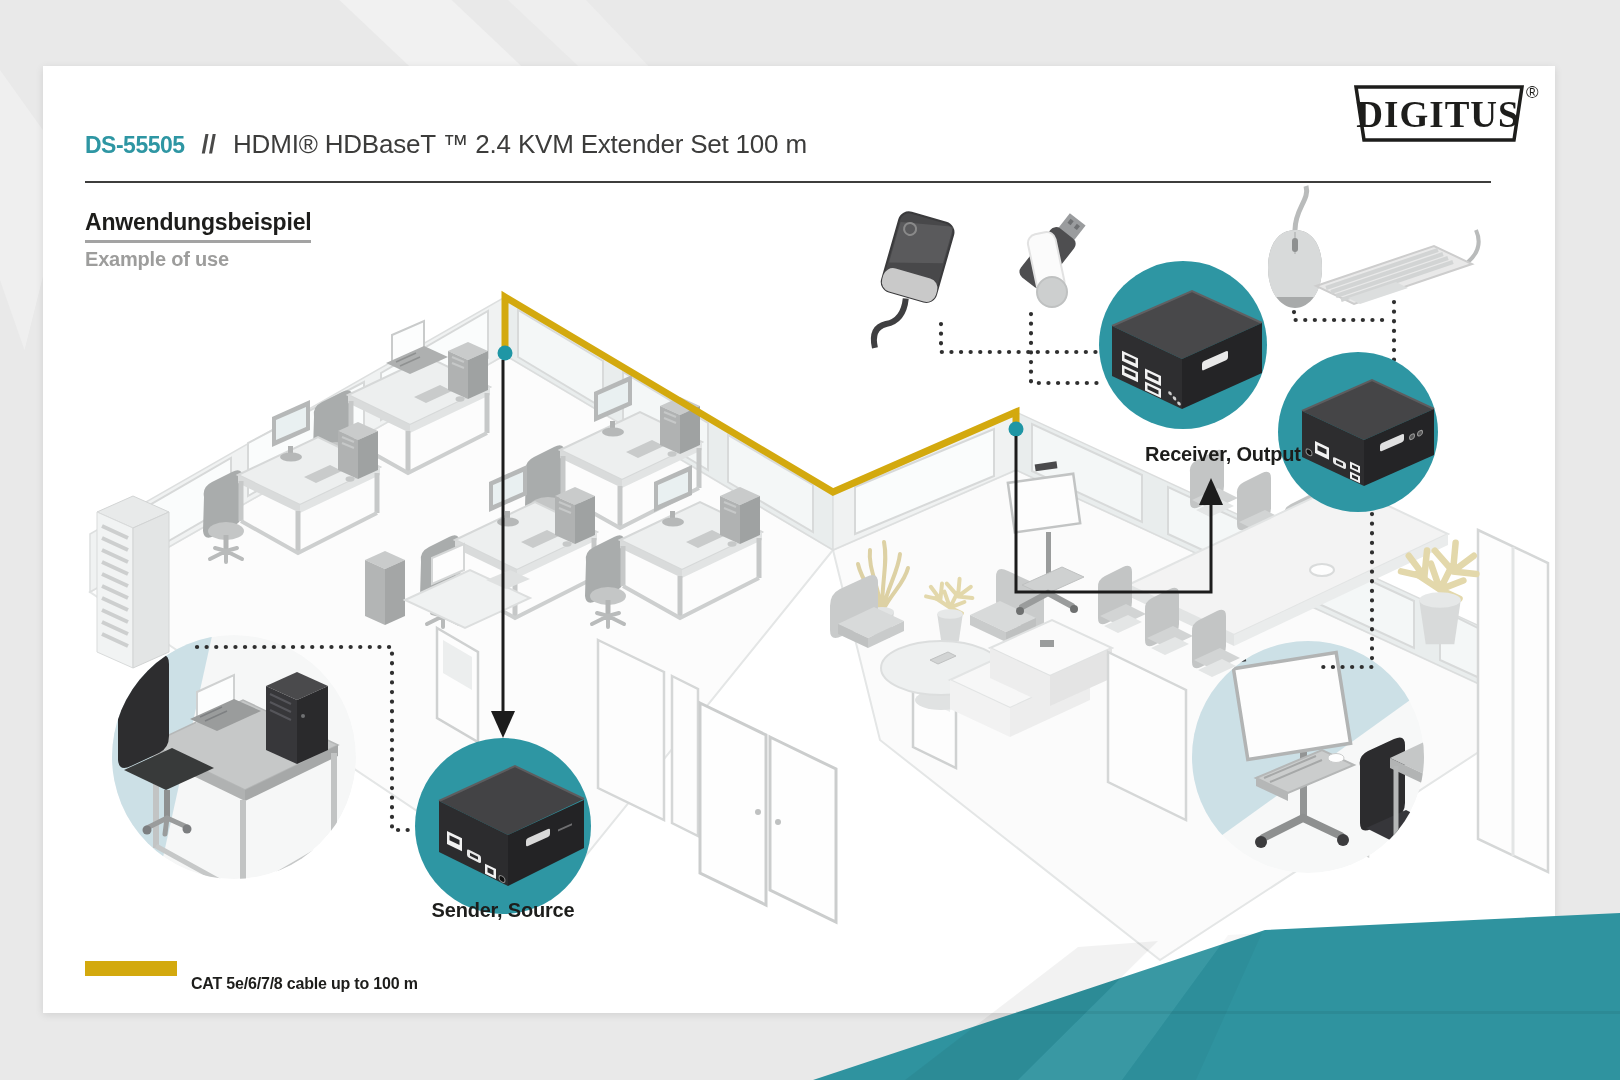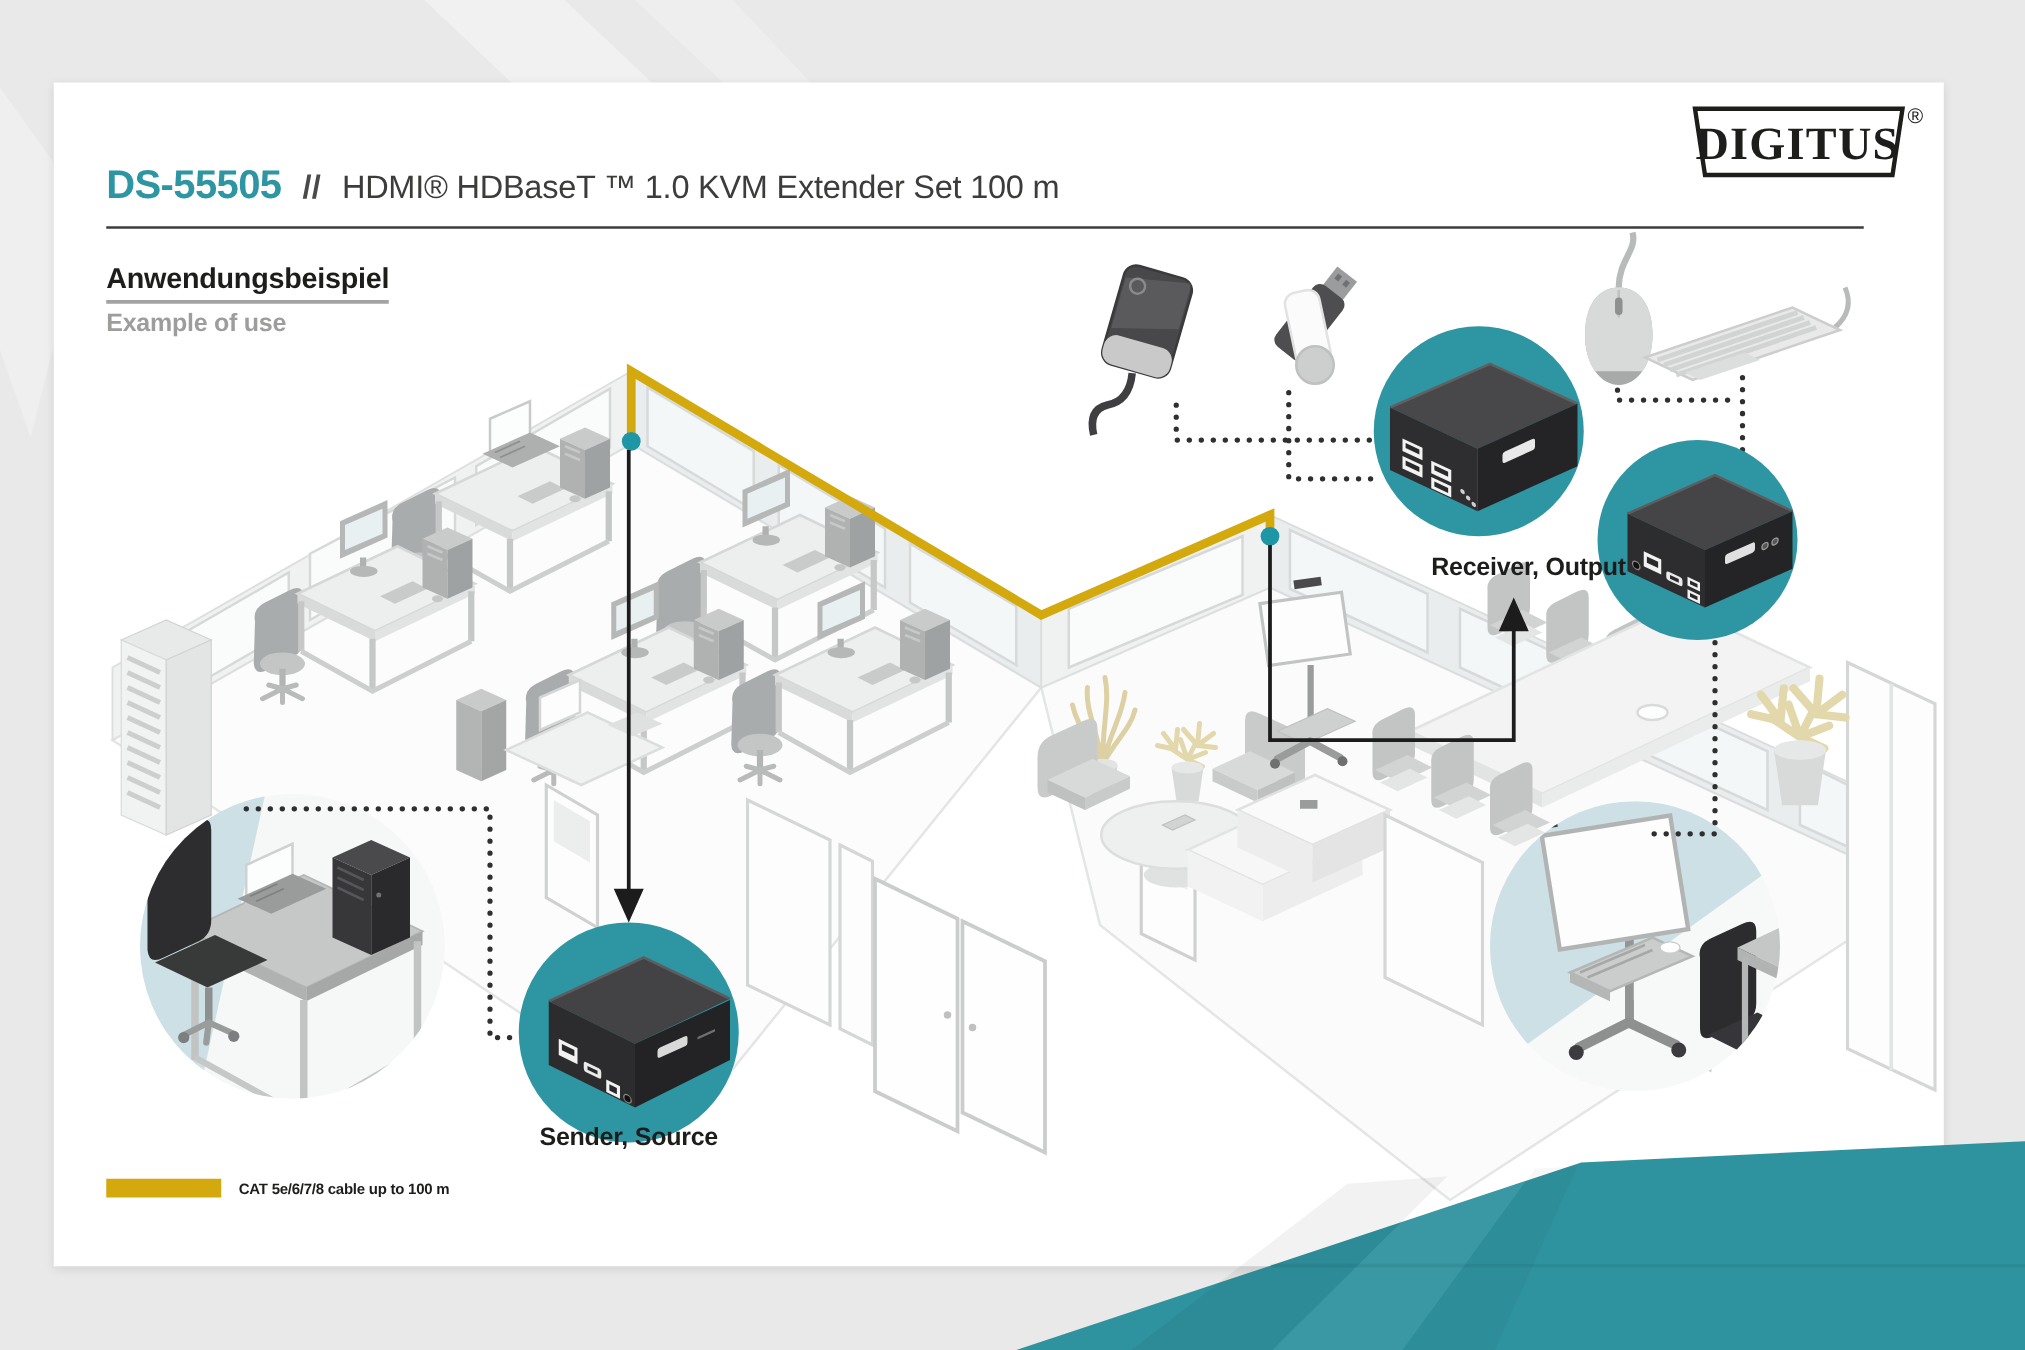--- a/index.html
+++ b/index.html
@@ -11,34 +11,34 @@
      clip-path:polygon(18% 0,52% 0,100% 100%,66% 100%);}
   .bg-streak.s2{left:430px;top:0;width:260px;height:110px;background:#eeeeee;
      clip-path:polygon(30% 0,60% 0,100% 100%,75% 100%);}
   .bg-streak.s3{left:0;top:70px;width:70px;height:280px;background:#efefef;
      clip-path:polygon(0 0,100% 35%,35% 100%,0 75%);}
   .card{position:absolute;left:43px;top:66px;width:1512px;height:947px;
         background:var(--card-bg,#fff);box-shadow:0 2px 8px rgba(0,0,0,.10);}
   .scene{position:absolute;left:0;top:0;width:1620px;height:1080px;}
   .corner{position:absolute;left:0;top:0;width:1620px;height:1080px;pointer-events:none;}
   .hdr{position:absolute;left:85px;top:129px;display:flex;align-items:baseline;gap:17px;white-space:nowrap;}
-  .hdr .code{font-size:32px;font-weight:bold;color:var(--accent-teal,#2e96a3);letter-spacing:-.5px;}
+  .hdr .code{font-size:23px;font-weight:bold;color:var(--accent-teal,#2e96a3);letter-spacing:-.5px;}
   .hdr .sep{font-size:26px;font-weight:600;color:#4a4a49;}
   .hdr .title{font-size:26px;font-weight:500;color:#3c3c3b;letter-spacing:-.2px;}
   .rule{position:absolute;left:85px;top:181px;width:1406px;height:2px;background:#3d3d3c;}
   .h-de{position:absolute;left:85px;top:209px;font-size:23px;font-weight:800;
         border-bottom:3px solid #a3a3a3;padding-bottom:4px;letter-spacing:-.2px;}
   .h-en{position:absolute;left:85px;top:248px;font-size:20px;font-weight:700;color:var(--heading-gray,#9d9d9c);letter-spacing:-.2px;}
   .logo{position:absolute;left:1350px;top:78px;}
   .lbl{position:absolute;font-size:20px;font-weight:700;letter-spacing:-.2px;white-space:nowrap;}
   .lbl.receiver{left:1145px;top:443px;}
   .lbl.sender{left:503px;top:899px;transform:translateX(-50%);text-align:right;}
   .legend{position:absolute;left:85px;top:943px;display:flex;align-items:center;gap:14px;}
   .legend .swatch{width:92px;height:15px;background:var(--cable-yellow,#d3a90e);}
-  .legend .txt{font-size:12px;font-weight:700;letter-spacing:-.2px;}
+  .legend .txt{font-size:16px;font-weight:700;letter-spacing:-.2px;margin-top:32px;}
 </style>
 </head>
 <body>
 
 <div class="stage">
   <div class="bg-streak s1"></div>
   <div class="bg-streak s2"></div>
   <div class="bg-streak s3"></div>
 
   <div class="card"></div>
@@ -418,21 +418,21 @@
     <polygon points="813,1080 1265,930 1620,913 1620,1080" style="fill:var(--corner-teal,#2f939f)"></polygon>
     <polygon points="905,1080 1078,947 1158,941 1018,1080" fill="#000" opacity="0.05"></polygon>
     <polygon points="1018,1080 1158,941 1228,935 1122,1080" fill="#fff" opacity="0.05"></polygon>
     <polygon points="1122,1080 1228,935 1262,933 1196,1080" fill="#000" opacity="0.03"></polygon>
     <polygon points="1016,1011 1620,1011 1620,1014 1017,1014" fill="#000" opacity="0.06"></polygon>
   </svg>
 
   <div class="hdr">
     <span class="code">DS-55505</span>
     <span class="sep">//</span>
-    <span class="title">HDMI® HDBaseT ™ 1.0 KVM Extender Set 100 m</span>
+    <span class="title">HDMI® HDBaseT ™ 2.4 KVM Extender Set 100 m</span>
   </div>
   <div class="rule"></div>
 
   <div class="logo">
     <svg width="200" height="70" viewBox="0 0 200 70">
       <polygon points="6,9 172,9 164,62 14,62" fill="#fff" stroke="#1d1d1b" stroke-width="3.5"></polygon>
       <text x="88" y="49" text-anchor="middle" font-family="Liberation Serif, DejaVu Serif, serif" font-weight="bold" font-size="37" letter-spacing="1" fill="#1d1d1b">DIGITUS</text>
       <text x="176" y="20" font-size="17" fill="#1d1d1b">®</text>
     </svg>
   </div>

